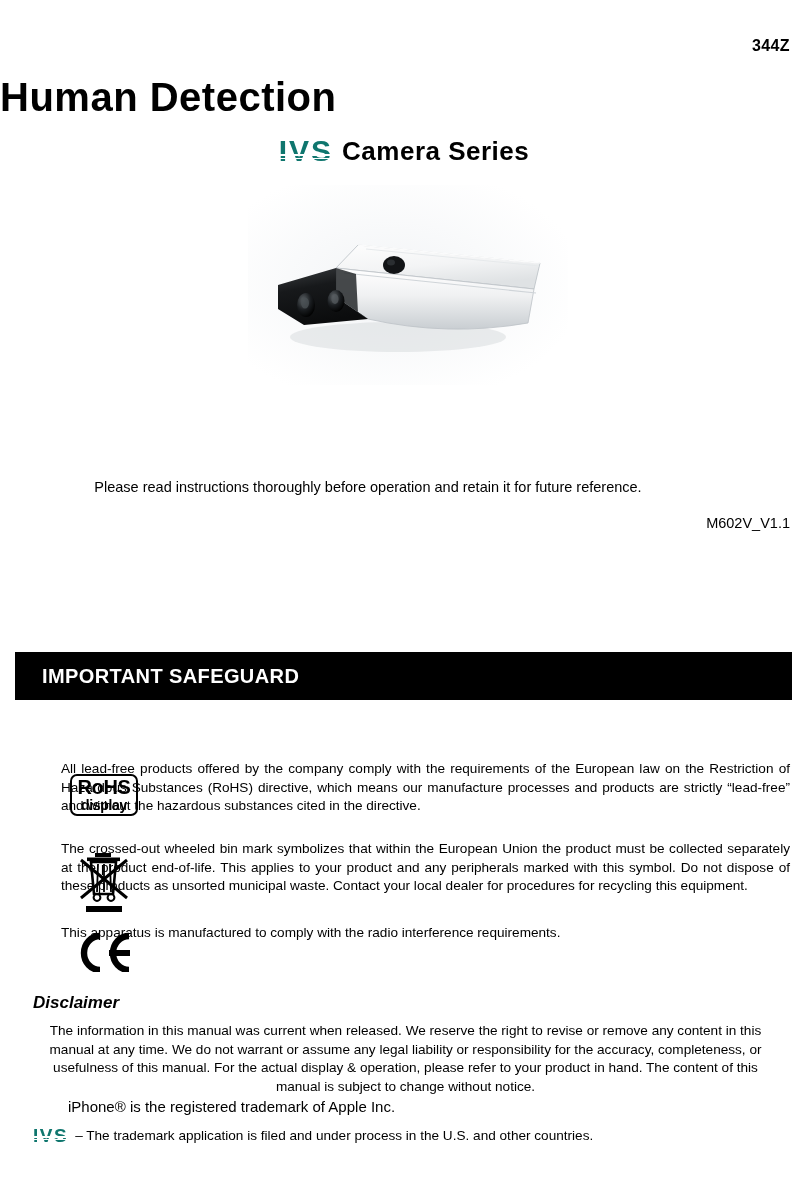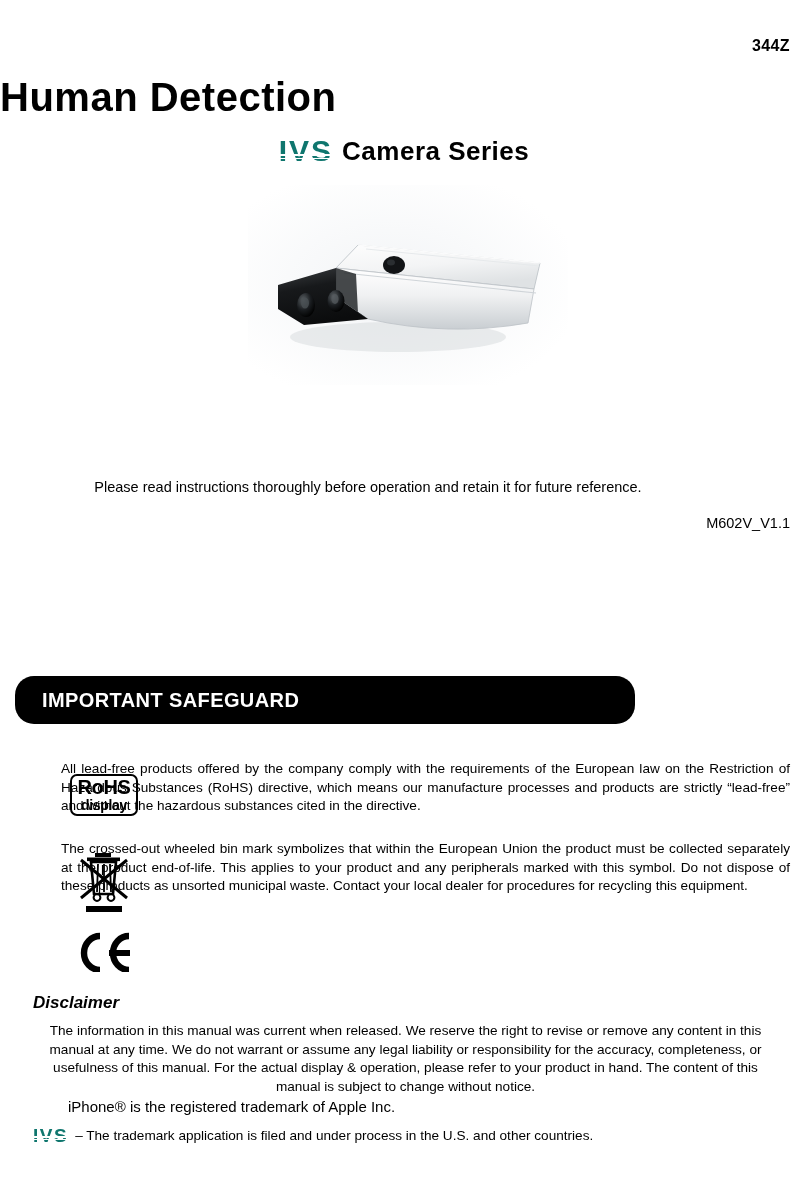--- a/index.html
+++ b/index.html
@@ -118,28 +118,27 @@
   .version-code {
     position: absolute;
     top: 515px;
     right: 18px;
     font-size: 14.5px;
   }
 
   
   .banner {
     position: absolute;
-    top: 676px;
+    top: 652px;
     left: 15px;
-    width: 620px;
+    width: 777px;
     height: 48px;
     background: #000000;
     display: flex;
     align-items: center;
-    border-radius: 19px;
   }
   .banner-title {
     color: #ffffff;
     font-size: 20px;
     font-weight: bold;
     letter-spacing: 0.4px;
     margin-left: 27px;
   }
 
   
@@ -346,20 +345,21 @@
   <div class="notice-row" style="margin-top:14px; min-height:46px;">
     <div class="notice-icon">
       <svg width="56" height="40" viewBox="0 0 56 40">
 
         <path d="M 24 4 A 16 17 0 1 0 24 38" fill="none" stroke="#000" stroke-width="6.4" stroke-linecap="butt"></path>
 
         <path d="M 53 4 A 16 17 0 1 0 53 38" fill="none" stroke="#000" stroke-width="6.4" stroke-linecap="butt"></path>
         <rect x="33" y="18" width="21" height="6" fill="#000"></rect>
       </svg>
     </div>
+    <div class="notice-text nojustify">This apparatus is manufactured to comply with the radio interference requirements.</div>
   </div>
 
 </div>
 
 <div class="disclaimer-head">Disclaimer</div>
 <div class="disclaimer-body">The information in this manual was current when released. We reserve the right to revise or remove any content in this manual at any time. We do not warrant or assume any legal liability or responsibility for the accuracy, completeness, or usefulness of this manual. For the actual display &amp; operation, please refer to your product in hand. The content of this manual is subject to change without notice.</div>
 <div class="trademark-iphone">iPhone® is the registered trademark of Apple Inc.</div>
 <div class="trademark-ivs">
   <span class="ivs-logo small"><span>IVS</span><span class="stripes"></span></span><span class="tm-text">– The trademark application is filed and under process in the U.S. and other countries.</span>
 </div>

